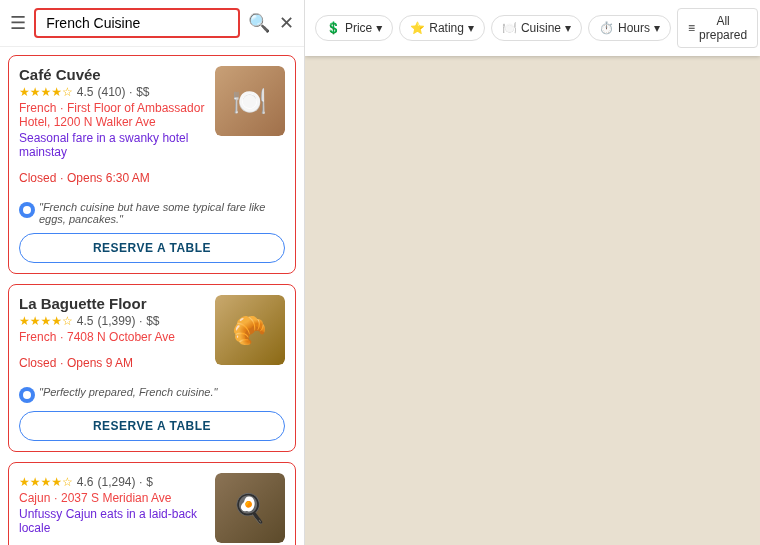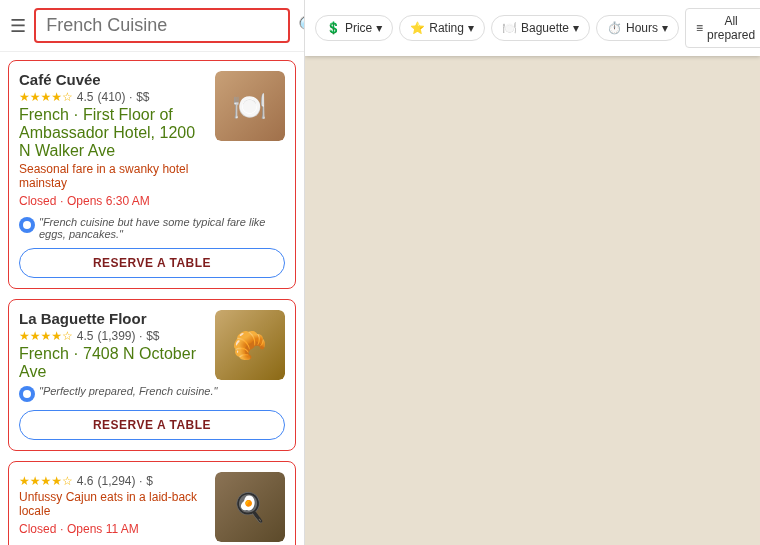--- a/index.html
+++ b/index.html
@@ -3,47 +3,47 @@
   <meta charset="utf-8">
   <style>
     * { margin: 0; padding: 0; box-sizing: border-box; }
     body { width: 760px; height: 545px; font-family: Arial, sans-serif; display: flex; overflow: hidden; background: #fff; }
 
     
     .left-panel { width: 305px; height: 545px; background: #fff; display: flex; flex-direction: column; border-right: 1px solid #ddd; overflow: hidden; }
 
     .search-bar { display: flex; align-items: center; padding: 8px 10px; border-bottom: 1px solid #eee; gap: 8px; }
     .hamburger { font-size: 18px; cursor: pointer; color: #555; }
-    .search-input-box { flex: 1; border: 2px solid #e53935; border-radius: 4px; padding: 5px 10px; font-size: 18px; color: #737373; background: #fff; }
+    .search-input-box { flex: 1; border: 2px solid #e53935; border-radius: 4px; padding: 5px 10px; font-size: 14px; color: #000000; background: #fff; }
     .search-icon { font-size: 18px; color: #555; cursor: pointer; }
     .close-icon { font-size: 18px; color: #555; cursor: pointer; }
 
     .results-list { flex: 1; overflow-y: auto; padding: 8px; display: flex; flex-direction: column; gap: 10px; }
 
     .restaurant-card { border: 1.5px solid #e53935; border-radius: 8px; padding: 10px; background: #fff; }
     .card-top { display: flex; gap: 8px; }
     .card-info { flex: 1; }
     .card-name { font-size: 15px; font-weight: bold; color: #333; }
     .card-rating { display: flex; align-items: center; gap: 4px; font-size: 12px; color: #555; margin: 2px 0; }
     .stars { color: #f4b400; font-size: 12px; }
-    .card-category { font-size: 16px; color: #4d7c0f; }
-    .card-desc { font-size: 12px; color: #c2410c; margin: 2px 0; }
-    .card-status { font-size: 12px; color: #e53935; margin: 4px 0; }
+    .card-category { font-size: 12px; color: #ef4444; }
+    .card-desc { font-size: 12px; color: #6d28d9; margin: 2px 0; }
+    .card-status { font-size: 12px; color: #e53935; margin: 12px 0; }
     .card-image { width: 70px; height: 70px; border-radius: 6px; overflow: hidden; flex-shrink: 0; }
     .card-image-placeholder { width: 100%; height: 100%; display: flex; align-items: center; justify-content: center; font-size: 28px; border-radius: 6px; }
     .img-cafe { background: linear-gradient(135deg, #c8a077 0%, #a0704a 100%); }
     .img-baguette { background: linear-gradient(135deg, #c9a96e 0%, #8b6914 100%); }
     .img-brielle { background: linear-gradient(135deg, #8b7355 0%, #5c4a2a 100%); }
 
     .card-review { display: flex; align-items: flex-start; gap: 4px; margin: 4px 0; }
     .review-icon { width: 16px; height: 16px; border-radius: 50%; background: #4285f4; flex-shrink: 0; display: flex; align-items: center; justify-content: center; margin-top: 1px; }
     .review-icon-inner { width: 8px; height: 8px; background: white; border-radius: 50%; }
     .review-text { font-size: 11px; color: #555; font-style: italic; }
 
-    .reserve-btn { display: block; width: 100%; margin-top: 8px; padding: 7px; border: 1.5px solid #4285f4; border-radius: 20px; background: #fff; color: #7f1d1d; font-size: 12px; font-weight: bold; text-align: center; cursor: pointer; letter-spacing: 0.5px; }
+    .reserve-btn { display: block; width: 100%; margin-top: 8px; padding: 7px; border: 1.5px solid #4285f4; border-radius: 20px; background: #fff; color: #0c4a6e; font-size: 12px; font-weight: bold; text-align: center; cursor: pointer; letter-spacing: 0.5px; }
 
     
     .right-panel { flex: 1; position: relative; background: #e8e0d0; overflow: hidden; }
 
     
     .filter-bar { position: absolute; top: 0; left: 0; right: 0; background: #fff; padding: 8px 10px; display: flex; align-items: center; gap: 6px; z-index: 10; box-shadow: 0 1px 4px rgba(0,0,0,0.2); }
     .filter-btn { display: flex; align-items: center; gap: 4px; padding: 5px 10px; border: 1px solid #ddd; border-radius: 20px; background: #fff; font-size: 12px; color: #333; cursor: pointer; white-space: nowrap; }
     .all-filters-btn { display: flex; align-items: center; gap: 4px; padding: 5px 10px; border: 1px solid #ddd; border-radius: 4px; background: #fff; font-size: 12px; color: #333; cursor: pointer; }
 
     
@@ -92,20 +92,21 @@
     <div class="restaurant-card">
       <div class="card-top">
         <div class="card-info">
           <div class="card-name">La Baguette Floor</div>
           <div class="card-rating">
             <span class="stars">★★★★☆</span>
             <span>4.5</span>
             <span>(1,399) · $$</span>
           </div>
           <div class="card-category">French · 7408 N October Ave</div>
+          <div class="card-status">Closed · Opens 9 AM</div>
         </div>
         <div class="card-image">
           <div class="card-image-placeholder img-baguette">🥐</div>
         </div>
       </div>
       <div class="card-review">
         <div class="review-icon">
           <div class="review-icon-inner"></div>
         </div>
         <span class="review-text">"Perfectly prepared, French cuisine."</span>
@@ -114,20 +115,21 @@
     </div>
 
     <div class="restaurant-card">
       <div class="card-top">
         <div class="card-info">
           <div class="card-rating">
             <span class="stars">★★★★☆</span>
             <span>4.6</span>
             <span>(1,294) · $</span>
           </div>
+          <div class="card-category">Cajun · 2037 S Meridian Ave</div>
           <div class="card-desc">Unfussy Cajun eats in a laid-back locale</div>
           <div class="card-status">Closed · Opens 11 AM</div>
         </div>
         <div class="card-image">
           <div class="card-image-placeholder img-brielle">🍳</div>
         </div>
       </div>
 
     </div>
 
@@ -142,21 +144,21 @@
       <span>Price</span>
       <span>▾</span>
     </button>
     <button class="filter-btn">
       <span>⭐</span>
       <span>Rating</span>
       <span>▾</span>
     </button>
     <button class="filter-btn">
       <span>🍽️</span>
-      <span>Baguette</span>
+      <span>Cuisine</span>
       <span>▾</span>
     </button>
     <button class="filter-btn">
       <span>⏱️</span>
       <span>Hours</span>
       <span>▾</span>
     </button>
     <button class="all-filters-btn">
       <span>≡</span>
       <span>All prepared</span>

